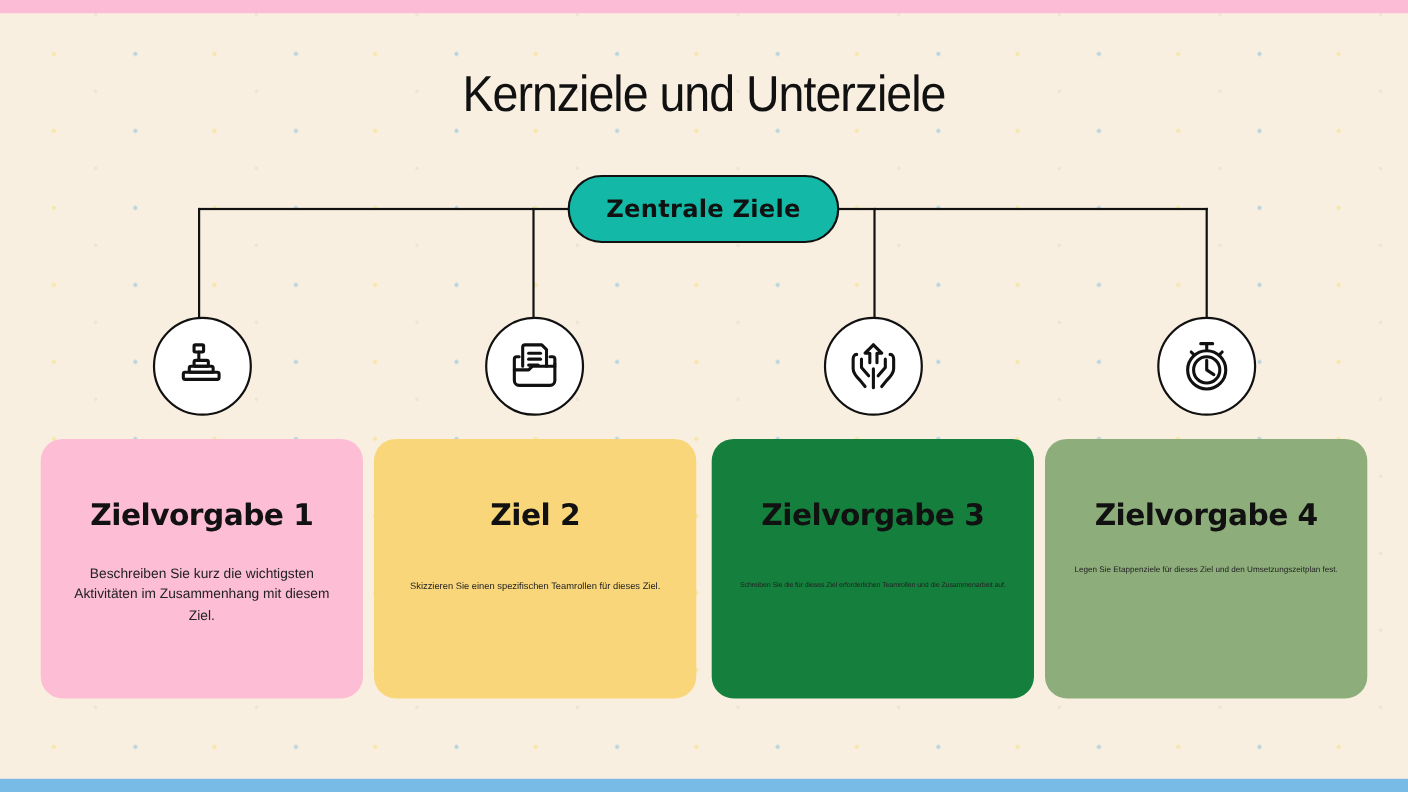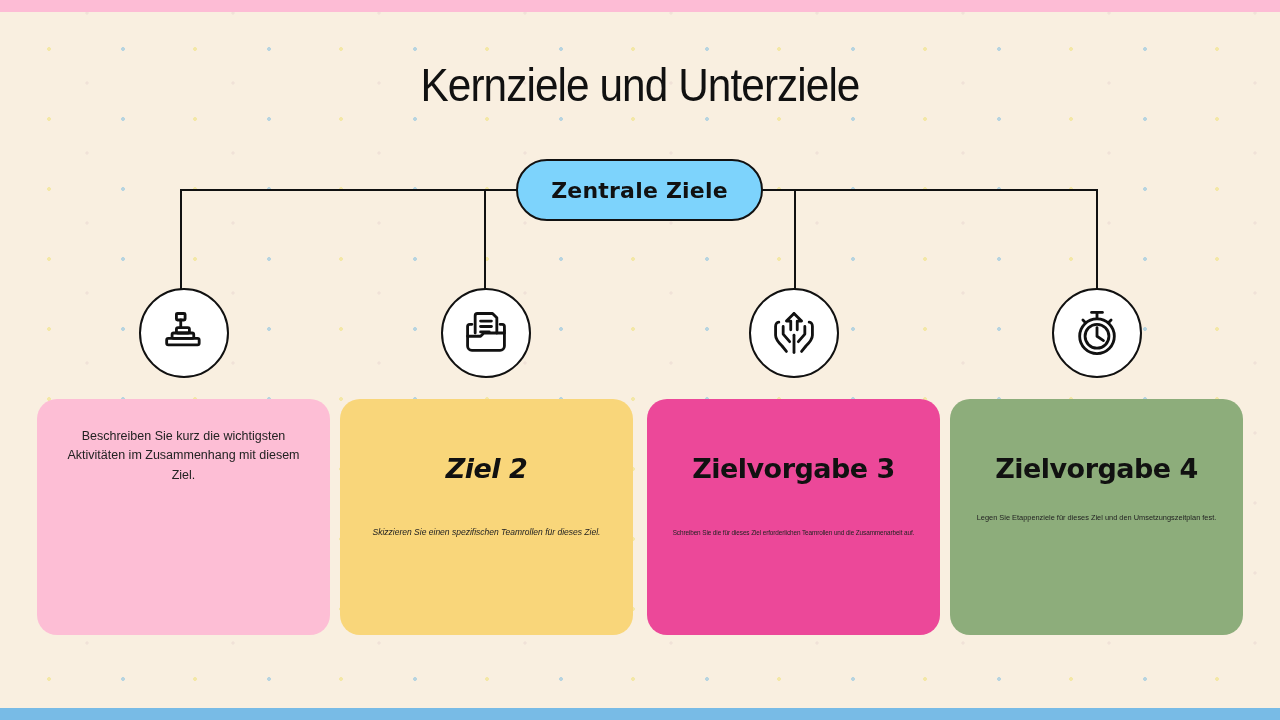--- a/index.html
+++ b/index.html
@@ -21,21 +21,21 @@
   .title {
     position: absolute; left: 0; top: 58px; width: 1280px; text-align: center;
     font-family: "Liberation Sans", sans-serif; font-size: 46px; font-weight: 400;
     color: #111; letter-spacing: -1px; transform: scaleX(0.92);
   }
 
   .line { position: absolute; background: #111; }
 
   .pill {
     position: absolute; left: 516px; top: 159px; width: 247px; height: 62px;
-    background: #7dd3fc; border: 2px solid #111; border-radius: 31px;
+    background: #14b8a6; border: 2px solid #111; border-radius: 31px;
     display: flex; align-items: center; justify-content: center;
     font-family: "DejaVu Sans", sans-serif; font-weight: 700; font-size: 22px; color: #111;
     letter-spacing: 0.2px;
   }
 
   .icon-circle {
     position: absolute; width: 90px; height: 90px; border-radius: 50%;
     background: #fff; border: 2px solid #111;
     display: flex; align-items: center; justify-content: center;
   }
@@ -115,29 +115,30 @@
     <line x1="24" y1="5" x2="24" y2="10"></line>
     <line x1="11" y1="12" x2="13" y2="14"></line>
     <line x1="37" y1="12" x2="35" y2="14"></line>
     <circle cx="24" cy="27" r="16"></circle>
     <circle cx="24" cy="27" r="11"></circle>
     <path d="M24 19 v8 l6 4"></path>
   </svg>
 </div>
 
 <div class="card" style="left:37px; background:#fdbed5;">
+  <div class="card-title">Zielvorgabe 1</div>
   <div class="card-desc desc-lg" style="width:270px;">Beschreiben Sie kurz die wichtigsten Aktivitäten im Zusammenhang mit diesem Ziel.</div>
 </div>
 
-<div class="card" style="left:340px; background:#f9d67a;font-style:italic;">
+<div class="card" style="left:340px; background:#f9d67a;">
   <div class="card-title">Ziel 2</div>
   <div class="card-desc desc-md">Skizzieren Sie einen spezifischen Teamrollen für dieses Ziel.</div>
 </div>
 
-<div class="card" style="left:647px; background:#ec4899;">
+<div class="card" style="left:647px; background:#15803d;">
   <div class="card-title">Zielvorgabe 3</div>
   <div class="card-desc desc-sm">Schreiben Sie die für dieses Ziel erforderlichen Teamrollen und die Zusammenarbeit auf.</div>
 </div>
 
 <div class="card" style="left:950px; background:#8dad7b;">
   <div class="card-title">Zielvorgabe 4</div>
   <div class="card-desc desc-sm2">Legen Sie Etappenziele für dieses Ziel und den Umsetzungszeitplan fest.</div>
 </div>
 
 <div class="bar-bottom"></div>

